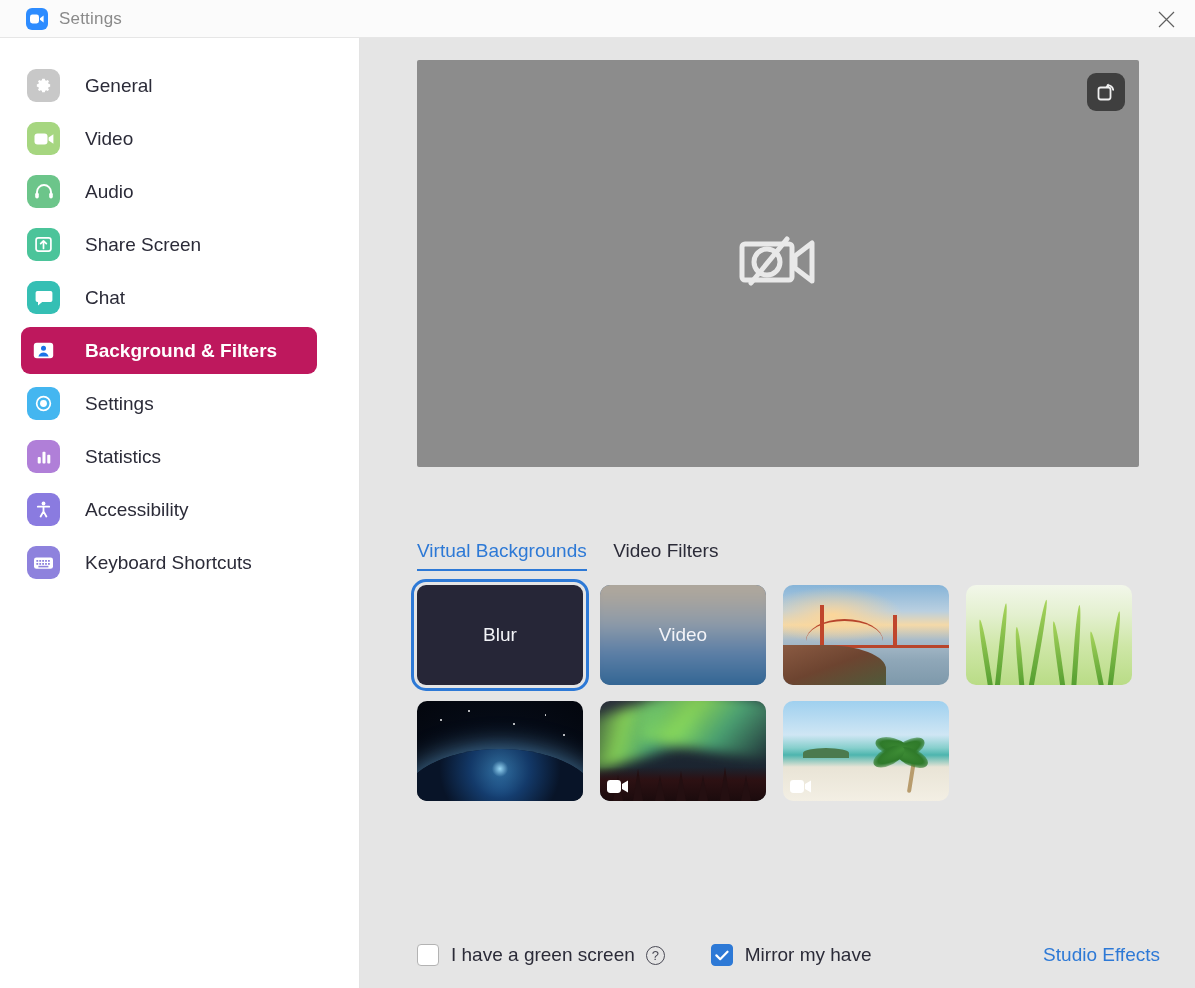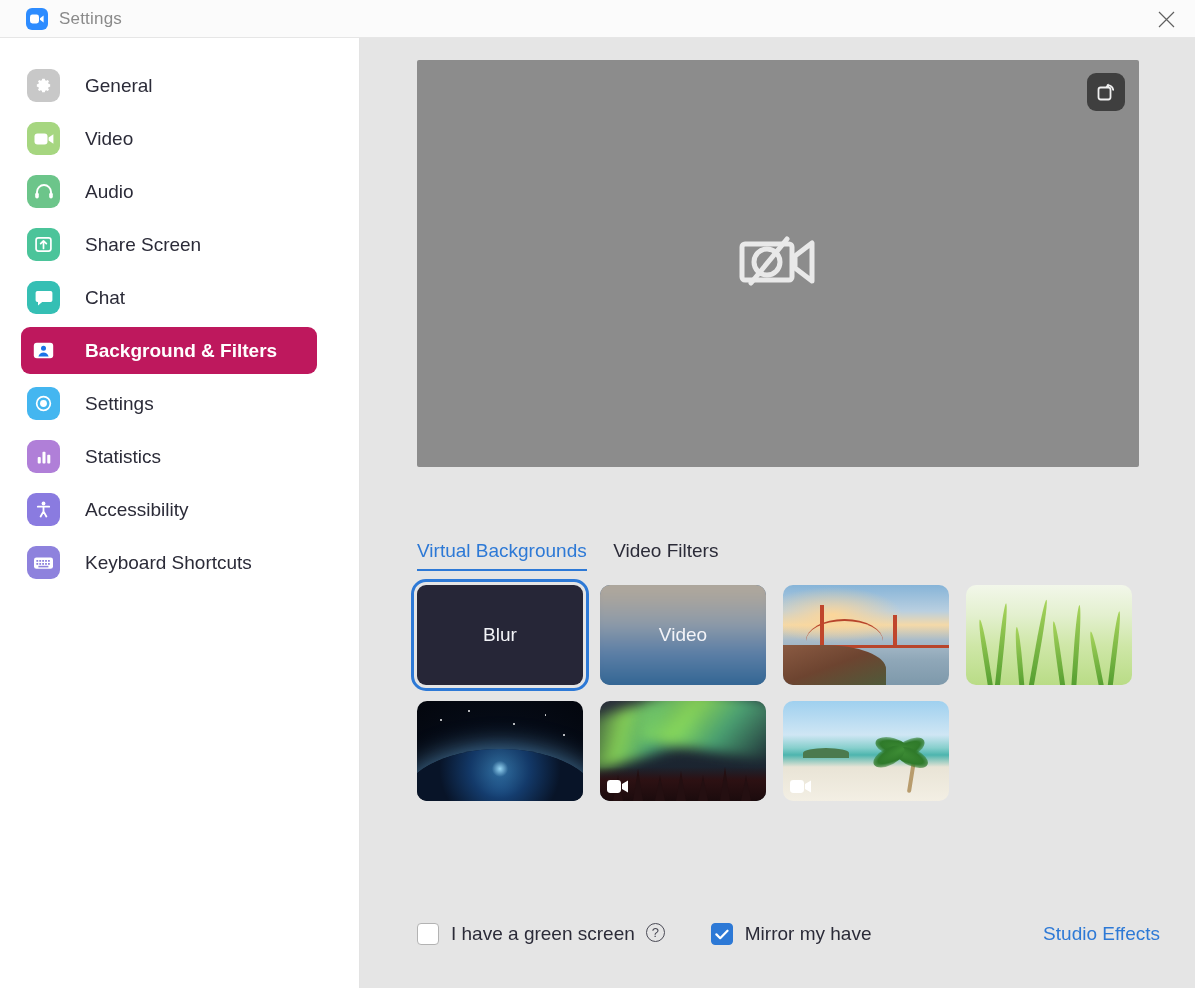--- a/index.html
+++ b/index.html
@@ -303,21 +303,21 @@
   }
 
   
   .bottom-bar {
     position: absolute;
     left: 0;
     right: 0;
     top: 885px;
     height: 64px;
     display: flex;
-    align-items: flex-start;
+    align-items: center;
     padding-left: 57px;
     padding-right: 35px;
     box-sizing: border-box;
   }
   .chk-group {
     display: flex;
     align-items: center;
     cursor: pointer;
   }
   .chk {

